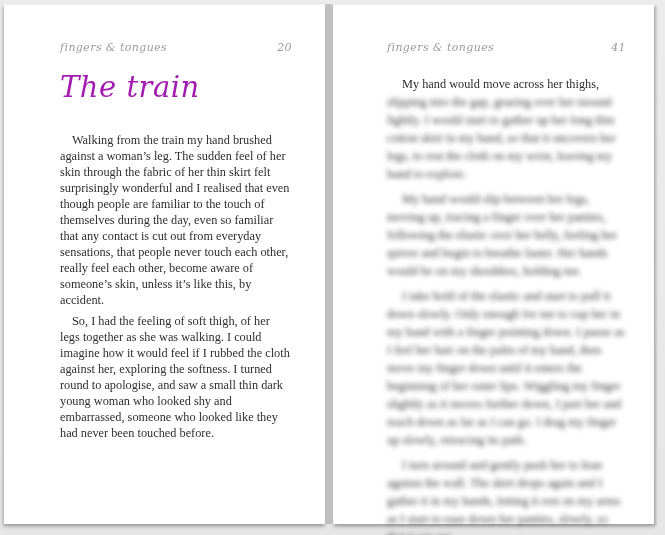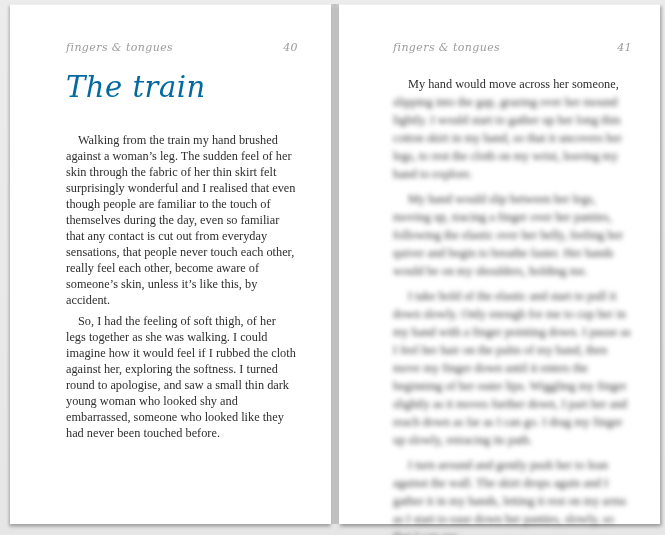--- a/index.html
+++ b/index.html
@@ -9,21 +9,21 @@
     overflow: hidden;
     font-family: "Liberation Serif", serif;
   }
   .stage {
     position: relative;
     width: 665px; height: 535px;
     background: linear-gradient(to bottom, #ececec, #e6e6e6);
   }
   .spread {
     position: absolute;
-    left: 10px; top: 4px;
+    left: 4px; top: 4px;
     display: flex;
     align-items: flex-end;
   }
   .page {
     box-sizing: border-box;
     width: 321px; height: 520px;
     background: #ffffff;
     position: relative;
   }
   .page-left {
@@ -50,21 +50,21 @@
     letter-spacing: 0.4px;
     color: #9b9b9b;
   }
   .chapter-title {
     margin: 16px 0 0 0;
     font-family: "DejaVu Serif", serif;
     font-style: italic;
     font-weight: normal;
     font-size: 29px;
     letter-spacing: 0.5px;
-    color: #0369a1;
+    color: #a21caf;
   }
   .body-text {
     margin-top: 28px;
     font-size: 12.3px;
     color: #2e2e2e;
     line-height: 16px;
     text-align: left;
   }
   .page-right .body-text {
     margin-top: 21px;
@@ -83,38 +83,38 @@
 </style>
 </head>
 <body>
 
 <div class="stage">
   <div class="spread">
 
     <div class="page page-left">
       <div class="running-header">
         <span>fingers &amp; tongues</span>
-        <span>40</span>
+        <span>20</span>
       </div>
       <h1 class="chapter-title">The train</h1>
       <div class="body-text">
         <p>Walking from the train my hand brushed against a woman’s leg. The sudden feel of her skin through the fabric of her thin skirt felt surprisingly wonderful and I realised that even though people are familiar to the touch of themselves during the day, even so familiar that any contact is cut out from everyday sensations, that people never touch each other, really feel each other, become aware of someone’s skin, unless it’s like this, by accident.</p>
         <p>So, I had the feeling of soft thigh, of her legs together as she was walking. I could imagine how it would feel if I rubbed the cloth against her, exploring the softness. I turned round to apologise, and saw a small thin dark young woman who looked shy and embarrassed, someone who looked like they had never been touched before.</p>
       </div>
     </div>
 
     <div class="gutter"></div>
 
     <div class="page page-right">
       <div class="running-header">
         <span>fingers &amp; tongues</span>
         <span>41</span>
       </div>
       <div class="body-text">
-        <p><span>My hand would move across her someone, </span><span class="blurred">slipping into the gap, grazing over her mound lightly. I would start to gather up her long thin cotton skirt in my hand, so that it uncovers her legs, to rest the cloth on my wrist, leaving my hand to explore.</span></p>
+        <p><span>My hand would move across her thighs, </span><span class="blurred">slipping into the gap, grazing over her mound lightly. I would start to gather up her long thin cotton skirt in my hand, so that it uncovers her legs, to rest the cloth on my wrist, leaving my hand to explore.</span></p>
         <p class="blurred">My hand would slip between her legs, moving up, tracing a finger over her panties, following the elastic over her belly, feeling her quiver and begin to breathe faster. Her hands would be on my shoulders, holding me.</p>
         <p class="blurred">I take hold of the elastic and start to pull it down slowly. Only enough for me to cup her in my hand with a finger pointing down. I pause as I feel her hair on the palm of my hand, then move my finger down until it enters the beginning of her outer lips. Wiggling my finger slightly as it moves further down, I part her and reach down as far as I can go. I drag my finger up slowly, retracing its path.</p>
         <p class="blurred">I turn around and gently push her to lean against the wall. The skirt drops again and I gather it in my hands, letting it rest on my arms as I start to ease down her panties, slowly, so that I can see</p>
       </div>
     </div>
 
   </div>
 </div>
 
 </body></html>

